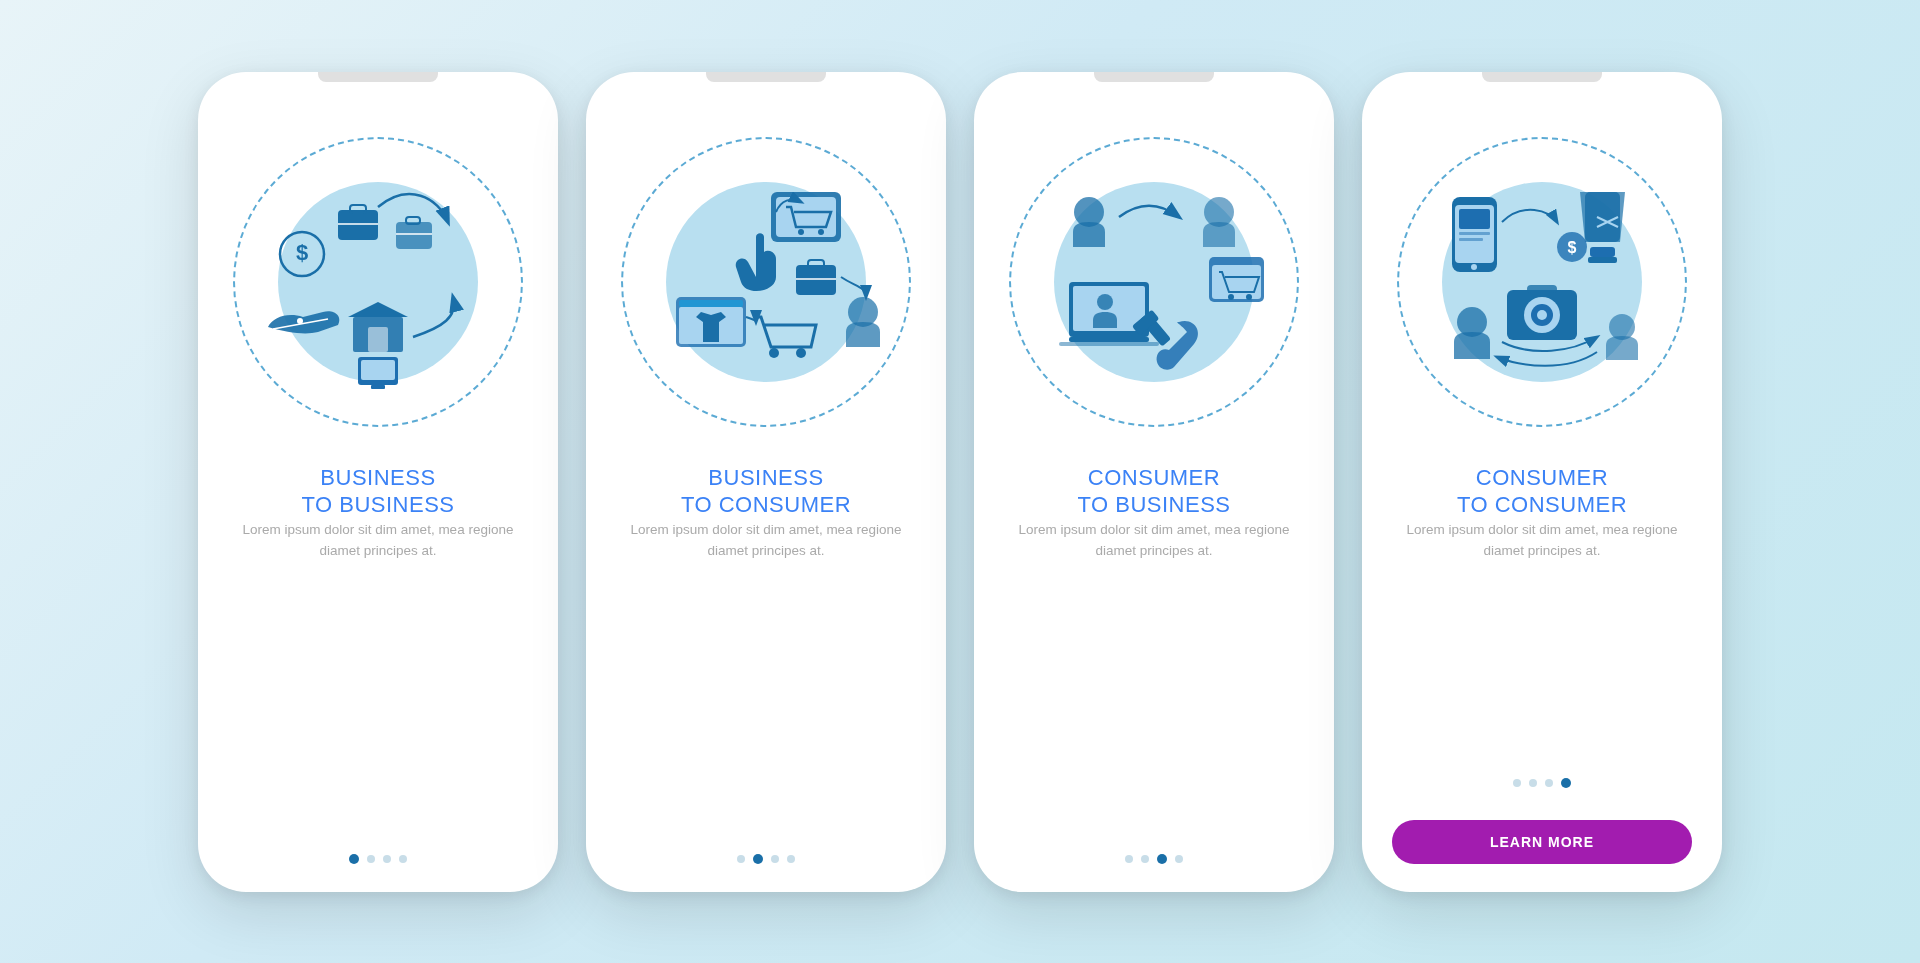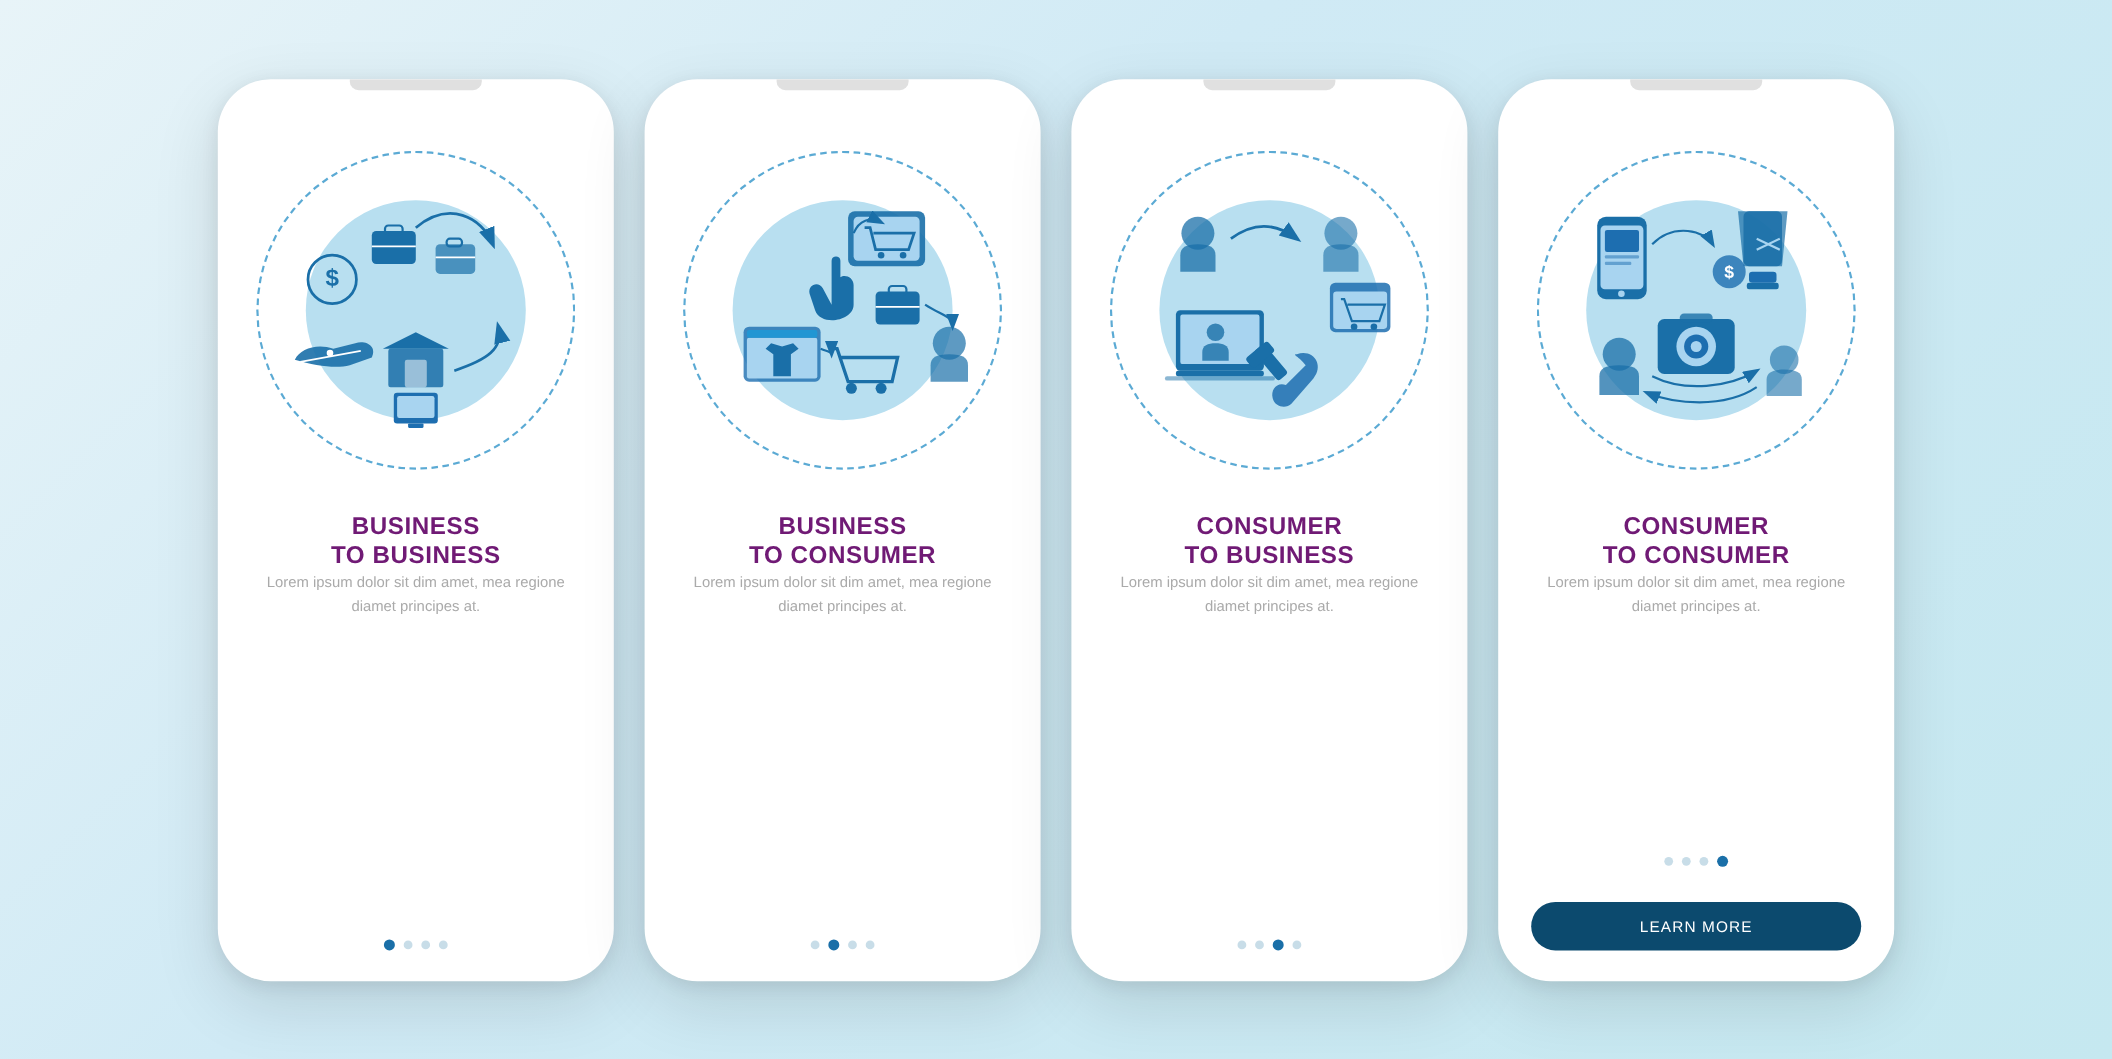--- a/index.html
+++ b/index.html
@@ -92,22 +92,22 @@
       position: absolute;
       top: 50%;
       left: 50%;
       transform: translate(-50%, -50%);
       z-index: 2;
     }
 
     
     .phone-title {
       font-size: 22px;
-      font-weight: 700;
-      color: #701a75;
+      font-weight: 400;
+      color: #3b82f6;
       text-align: center;
       line-height: 1.25;
       margin-top: 12px;
       text-transform: uppercase;
       letter-spacing: 0.5px;
     }
 
     
     .phone-desc {
       font-size: 13.5px;
@@ -135,27 +135,27 @@
     }
 
     .dot.active {
       background: #1a6fa8;
       width: 10px;
       height: 10px;
     }
 
     
     .learn-more-btn {
-      background: #0c4a6e;
+      background: #a21caf;
       color: #fff;
       border: none;
       border-radius: 28px;
       padding: 14px 48px;
       font-size: 14px;
-      font-weight: 400;
+      font-weight: 700;
       letter-spacing: 1px;
       text-transform: uppercase;
       cursor: pointer;
       margin-top: 32px;
       width: 100%;
     }
   </style>
 </head>
 <body>
 

